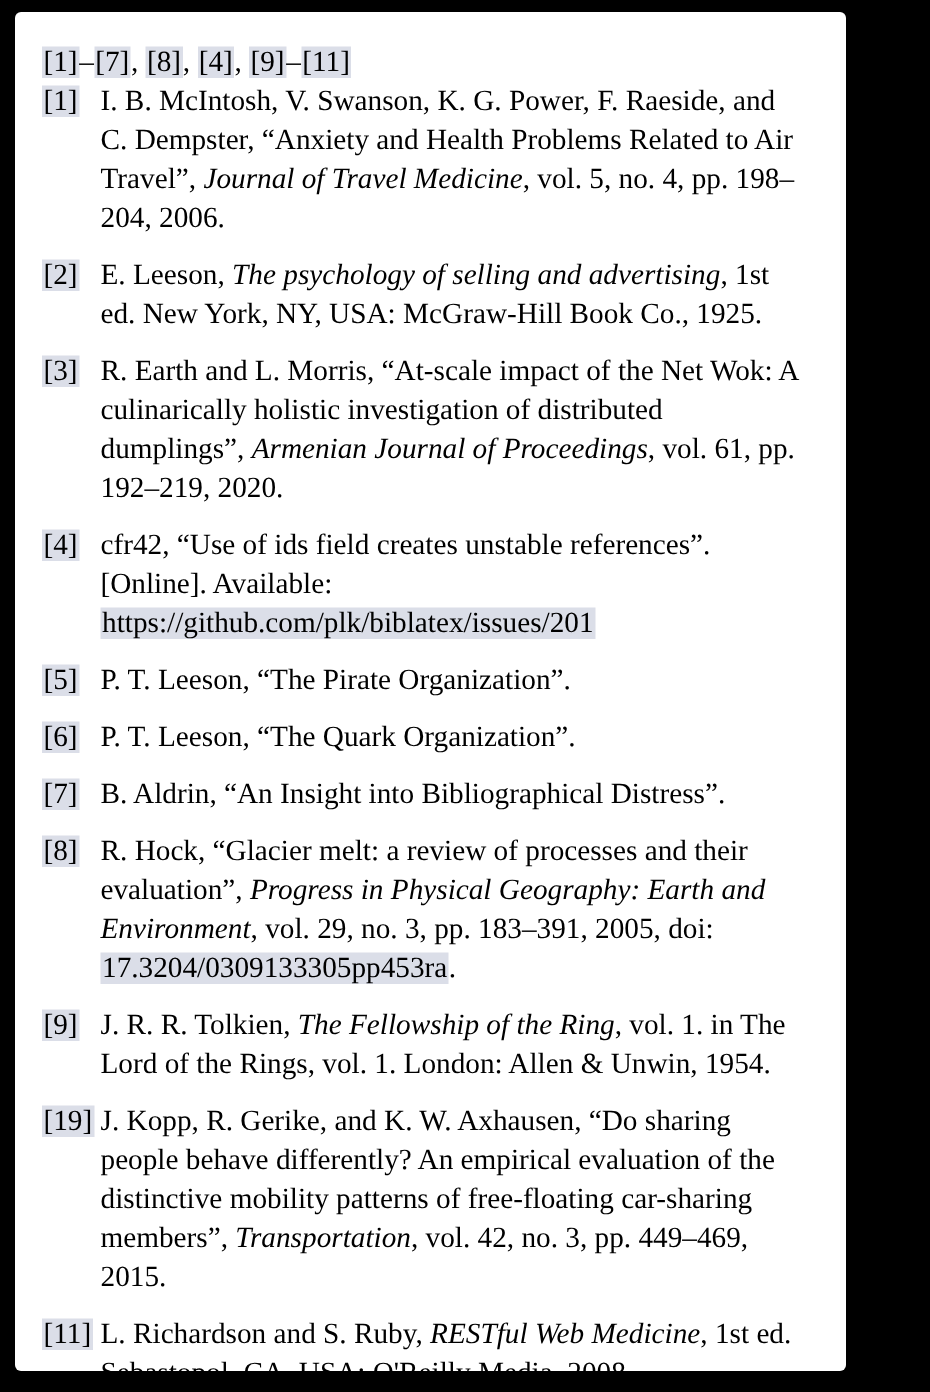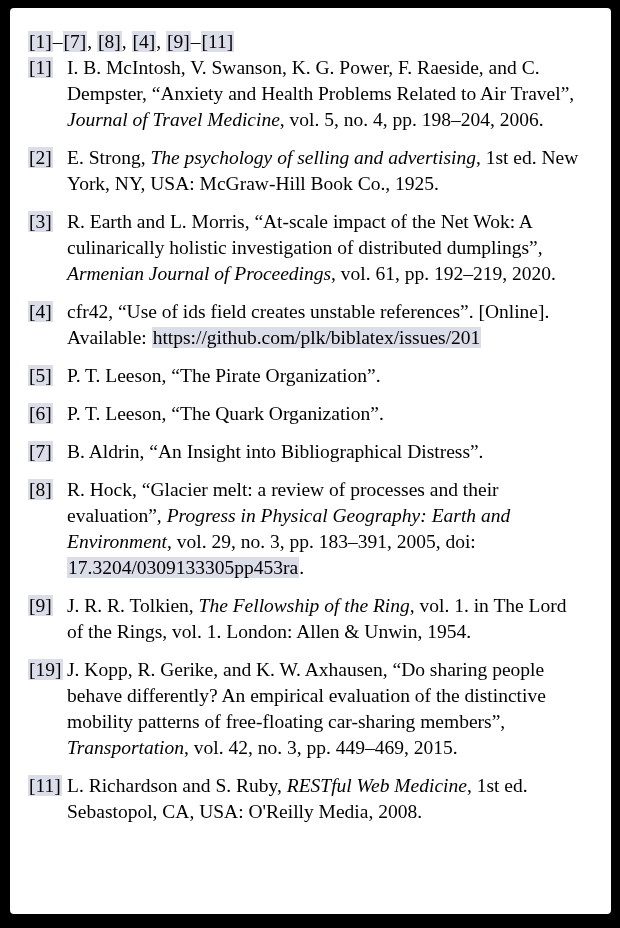--- a/index.html
+++ b/index.html
@@ -11,21 +11,21 @@
     height: 928px;
     background: #000000;
     position: relative;
     overflow: hidden;
     font-family: "Liberation Serif", serif;
   }
   .page {
     position: absolute;
     left: 10px;
     top: 8px;
-    width: 601px;
+    width: 554px;
     height: 906px;
     box-sizing: border-box;
     background: var(--page-bg, #ffffff);
     border-radius: 4px;
     padding: 21px 30px 0 18px;
     overflow: hidden;
     color: var(--text-color, #000000);
   }
   .citation-line {
     margin: 0;
@@ -71,21 +71,21 @@
 
 <div class="page">
   <p class="citation-line"><span class="hl">[1]</span><span>–</span><span class="hl">[7]</span><span>, </span><span class="hl">[8]</span><span>, </span><span class="hl">[4]</span><span>, </span><span class="hl">[9]</span><span>–</span><span class="hl">[11]</span></p>
   <div class="ref-list">
       <div class="ref">
         <span class="ref-label-col"><span class="hl">[1]</span></span>
         <span class="ref-text"><span>I. B. McIntosh, V. Swanson, K. G. Power, F. Raeside, and C. Dempster, “Anxiety and Health Problems Related to Air Travel”, </span><span class="it">Journal of Travel Medicine</span><span>, vol. 5, no. 4, pp. 198–204, 2006.</span></span>
       </div>
       <div class="ref">
         <span class="ref-label-col"><span class="hl">[2]</span></span>
-        <span class="ref-text"><span>E. Strong, </span><span class="it">The psychology of selling and advertising</span><span>, 1st ed. New York, NY, USA: McGraw-Hill Book Co., 1925.</span></span>
+        <span class="ref-text"><span>E. Leeson, </span><span class="it">The psychology of selling and advertising</span><span>, 1st ed. New York, NY, USA: McGraw-Hill Book Co., 1925.</span></span>
       </div>
       <div class="ref">
         <span class="ref-label-col"><span class="hl">[3]</span></span>
         <span class="ref-text"><span>R. Earth and L. Morris, “At-scale impact of the Net Wok: A culinarically holistic investigation of distributed dumplings”, </span><span class="it">Armenian Journal of Proceedings</span><span>, vol. 61, pp. 192–219, 2020.</span></span>
       </div>
       <div class="ref">
         <span class="ref-label-col"><span class="hl">[4]</span></span>
         <span class="ref-text"><span>cfr42, “Use of ids field creates unstable references”. [Online]. Available: </span><span class="hl">https://github.com/plk/biblatex/issues/201</span></span>
       </div>
       <div class="ref">

